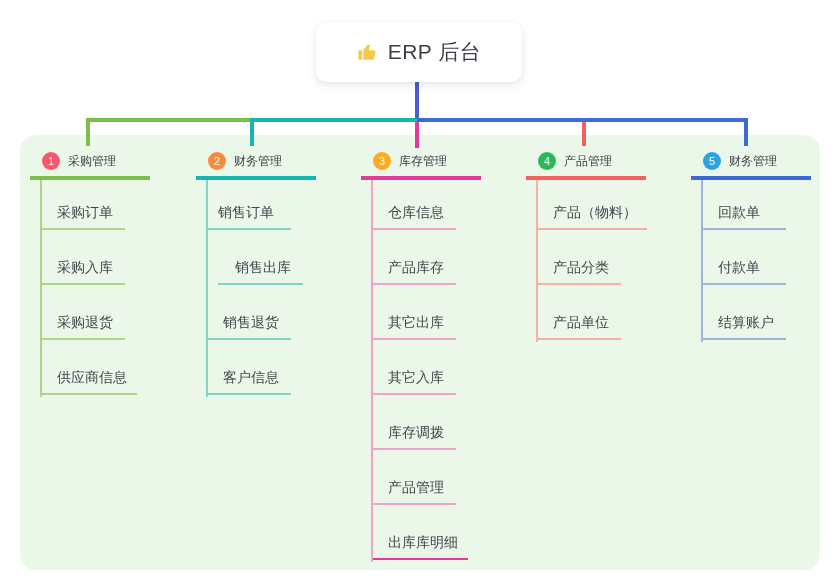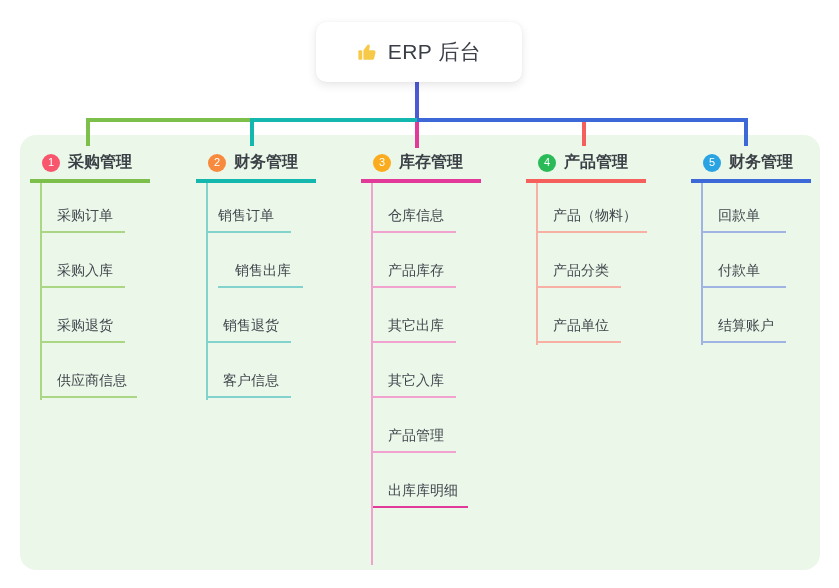--- a/index.html
+++ b/index.html
@@ -25,21 +25,21 @@
   .branch-header{
     width:120px;display:flex;align-items:center;gap:8px;
     padding:4px 0 6px 12px;box-sizing:border-box;
     border-bottom:4px solid #000;cursor:pointer;
   }
   .badge{
     width:18px;height:18px;border-radius:50%;flex:0 0 18px;
     display:flex;align-items:center;justify-content:center;
     color:#fff;font-size:11px;line-height:1;
   }
-  .branch-title{font-size:16px;color:#3B4046;font-weight:700;white-space:nowrap;}
+  .branch-title{font-size:12px;color:#3B4046;font-weight:400;white-space:nowrap;}
   .children{position:relative;}
   .trunk{position:absolute;left:10px;top:0;width:2px;}
   .child-row{height:55px;display:flex;align-items:flex-end;margin-left:10px;}
   .child-row.first{height:50px;}
   .child-node{
     padding:0 10px 6px 17px;border-bottom:2px solid #15803d;
     font-size:14px;color:#41464D;white-space:nowrap;min-width:85px;
     box-sizing:border-box;cursor:pointer;
   }
 </style>
@@ -125,20 +125,23 @@
         <div class="child-row">
           <div class="child-node" style="border-bottom-color: rgb(242, 162, 206);">产品库存</div>
         </div>
         <div class="child-row">
           <div class="child-node" style="border-bottom-color: rgb(242, 162, 206);">其它出库</div>
         </div>
         <div class="child-row">
           <div class="child-node" style="border-bottom-color: rgb(242, 162, 206);">其它入库</div>
         </div>
         <div class="child-row">
+          <div class="child-node" style="border-bottom-color: rgb(242, 162, 206);">库存调拨</div>
+        </div>
+        <div class="child-row">
           <div class="child-node" style="border-bottom-color: rgb(242, 162, 206);">产品管理</div>
         </div>
         <div class="child-row">
           <div class="child-node" style="border-bottom-color: rgb(226, 58, 152);">出库库明细</div>
         </div>
       </div>
     </div>
     <div class="branch" style="left: 526px;">
       <div class="branch-header" style="border-bottom-color: rgb(245, 95, 92);">
         <span class="badge" style="background: rgb(42, 187, 88);">4</span>

